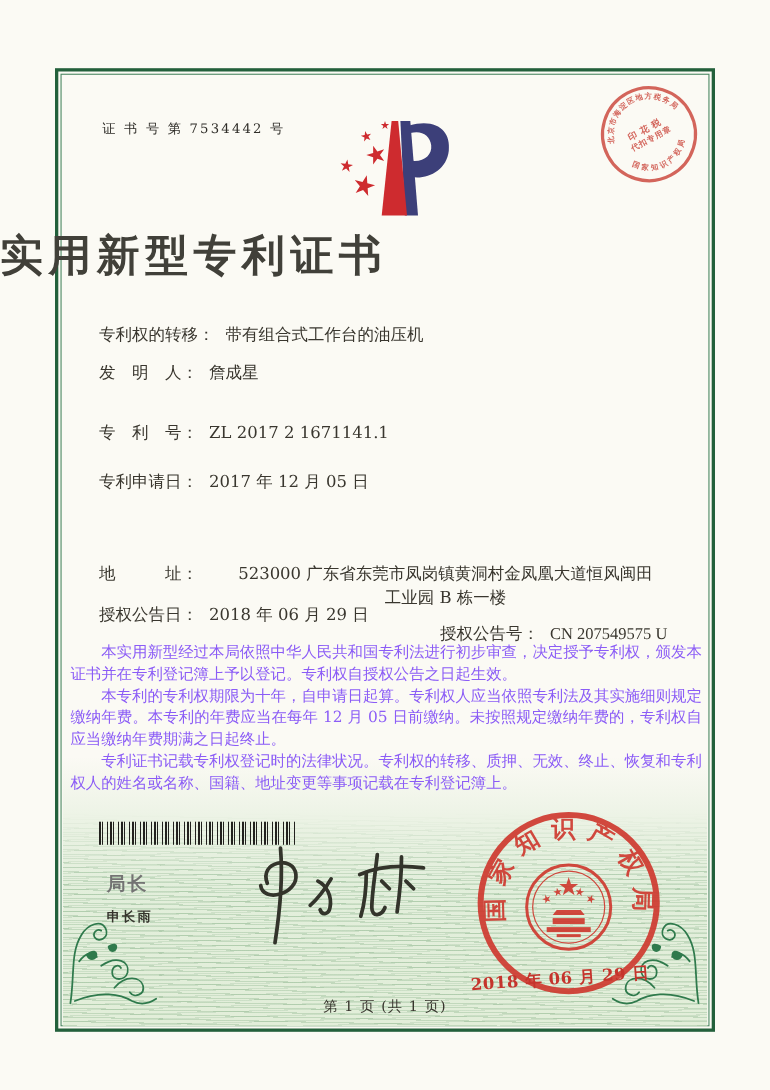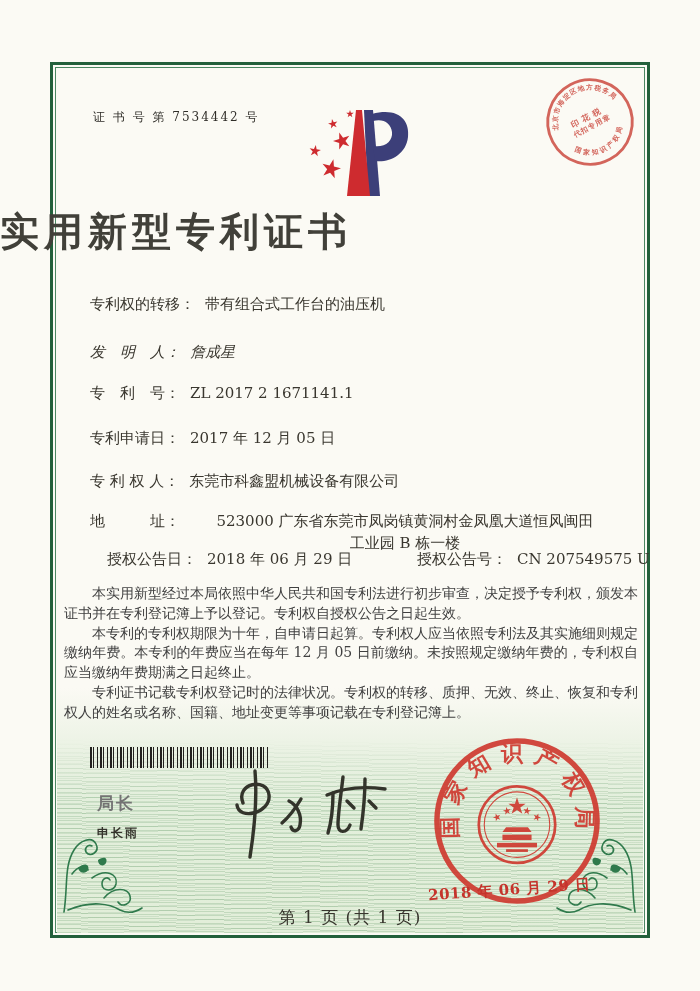--- a/index.html
+++ b/index.html
@@ -36,24 +36,24 @@
     left:93px;top:109px;font-size:12px;letter-spacing:2px;color:#2f2d28;
   }
   .title{
     left:0;right:0;top:205px;text-align:left;
     font-size:39px;font-weight:bold;letter-spacing:5px;color:#414039;
   }
   .field-row{left:90px;font-size:15px;line-height:22px;white-space:nowrap;color:#39362e;}
   .field-row .lab{display:inline-block;}
   .field-row .val{margin-left:10px;}
   .addr-wrap{display:inline-block;vertical-align:top;margin-left:10px;white-space:normal;width:430px;text-align:center;}
-  .grant-right{position:absolute;left:310px;top:0;white-space:nowrap;}
+  .grant-right{position:absolute;left:310px;top:18px;white-space:nowrap;font-family:Liberation Serif, serif;}
   .paras{
     left:64px;top:584px;width:574px;font-size:14px;line-height:19.8px;
-    color:#404040;text-align:justify;
+    color:#8b5cf6;text-align:justify;
   }
   .paras p{margin:0;text-indent:2em;}
   .barcode{
     left:90px;top:747px;width:180px;height:21px;
     background:repeating-linear-gradient(90deg,#22211e 0 2px,transparent 2px 3px,#22211e 3px 4px,transparent 4px 7px,#22211e 7px 8px,transparent 8px 10px);
     z-index:3;
   }
   .director-title{
     left:97px;top:792px;font-size:17px;font-weight:bold;color:#737373;z-index:3;
     font-family:"Liberation Sans","DejaVu Sans",sans-serif;letter-spacing:2px;
@@ -63,21 +63,21 @@
     font-family:"Liberation Sans","DejaVu Sans",sans-serif;letter-spacing:2px;
   }
   .signature{left:215px;top:765px;z-index:3;}
   .seal{left:426px;top:730px;z-index:4;}
   .seal-date{
     left:428px;top:881px;width:150px;z-index:5;font-size:15px;color:#c5342c;
     letter-spacing:0.5px;transform:rotate(-4deg);white-space:nowrap;font-weight:bold;
   }
   .tax-stamp{left:542px;top:74px;z-index:4;opacity:0.93;}
   .footer{
-    left:0;right:0;top:906px;text-align:center;font-size:17px;color:#37352d;z-index:5;letter-spacing:1px;
+    left:0;right:0;top:906px;text-align:center;font-size:13px;color:#37352d;z-index:5;letter-spacing:1px;
   }
   .orn-left{left:58px;top:816px;z-index:2;}
   .orn-right{left:553px;top:816px;z-index:2;transform:scaleX(-1);}
   svg text{font-family:"DejaVu Serif","Liberation Serif",serif;}
 </style>
 </head>
 <body>
 
 <div class="page">
 
@@ -137,36 +137,33 @@
       <use href="#st" transform="translate(23,45) scale(6) rotate(8)"></use>
       <use href="#st" transform="translate(39,63) scale(10) rotate(14)"></use>
     </g>
   </svg>
 
   <div class="abs title">实用新型专利证书</div>
 
   <div class="abs field-row" style="top:293px;">
     <span class="lab">专利权的转移：</span><span class="val">带有组合式工作台的油压机</span>
   </div>
-  <div class="abs field-row" style="top:341px;font-style:italic;">
+  <div class="abs field-row" style="top:328px;">
     <span class="lab">发　明　人：</span><span class="val">詹成星</span>
   </div>
   <div class="abs field-row" style="top:382px;">
     <span class="lab">专　利　号：</span><span class="val">ZL 2017 2 1671141.1</span>
   </div>
   <div class="abs field-row" style="top:427px;">
     <span class="lab">专利申请日：</span><span class="val">2017 年 12 月 05 日</span>
   </div>
-  <div class="abs field-row" style="top:470px;">
-    <span class="lab">专 利 权 人：</span><span class="val">东莞市科鑫盟机械设备有限公司</span>
-  </div>
   <div class="abs field-row" style="top:510px;">
     <span class="lab" style="vertical-align:top;">地　　　址：</span><span class="addr-wrap"><span>523000 广东省东莞市凤岗镇黄洞村金凤凰大道恒风闽田</span><br><span>工业园 B 栋一楼</span></span>
   </div>
-  <div class="abs field-row" style="top:548px;width:560px;margin-left:17px;">
+  <div class="abs field-row" style="top:548px;width:560px;">
     <span class="lab">授权公告日：</span><span class="val">2018 年 06 月 29 日</span>
     <span class="grant-right">
       <span class="lab">授权公告号：</span><span class="val">CN 207549575 U</span>
     </span>
   </div>
 
   <div class="abs paras">
     <p>本实用新型经过本局依照中华人民共和国专利法进行初步审查，决定授予专利权，颁发本证书并在专利登记簿上予以登记。专利权自授权公告之日起生效。</p>
     <p>本专利的专利权期限为十年，自申请日起算。专利权人应当依照专利法及其实施细则规定缴纳年费。本专利的年费应当在每年 12 月 05 日前缴纳。未按照规定缴纳年费的，专利权自应当缴纳年费期满之日起终止。</p>
     <p>专利证书记载专利权登记时的法律状况。专利权的转移、质押、无效、终止、恢复和专利权人的姓名或名称、国籍、地址变更等事项记载在专利登记簿上。</p>

